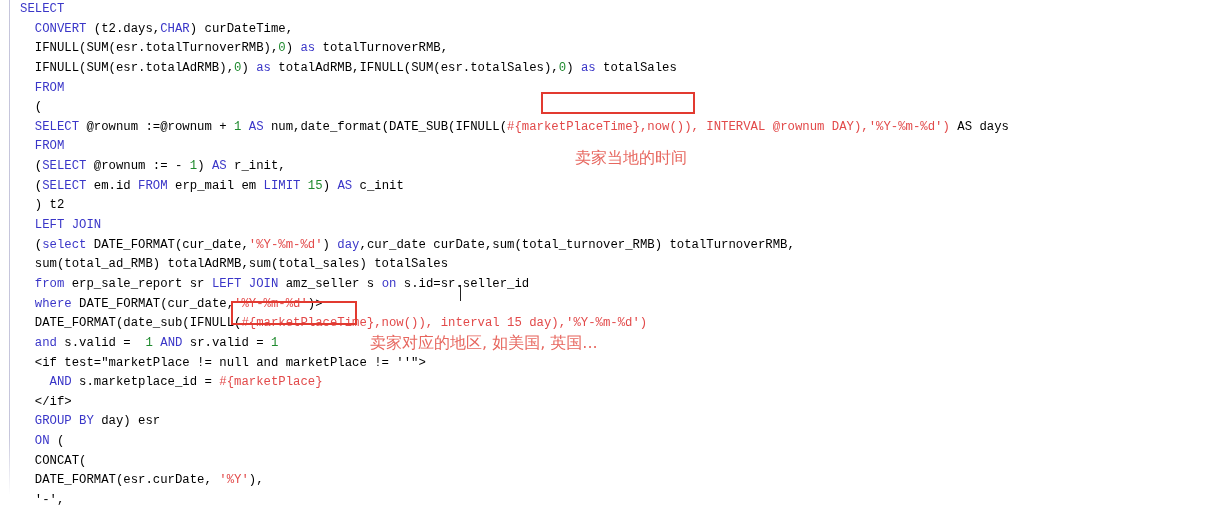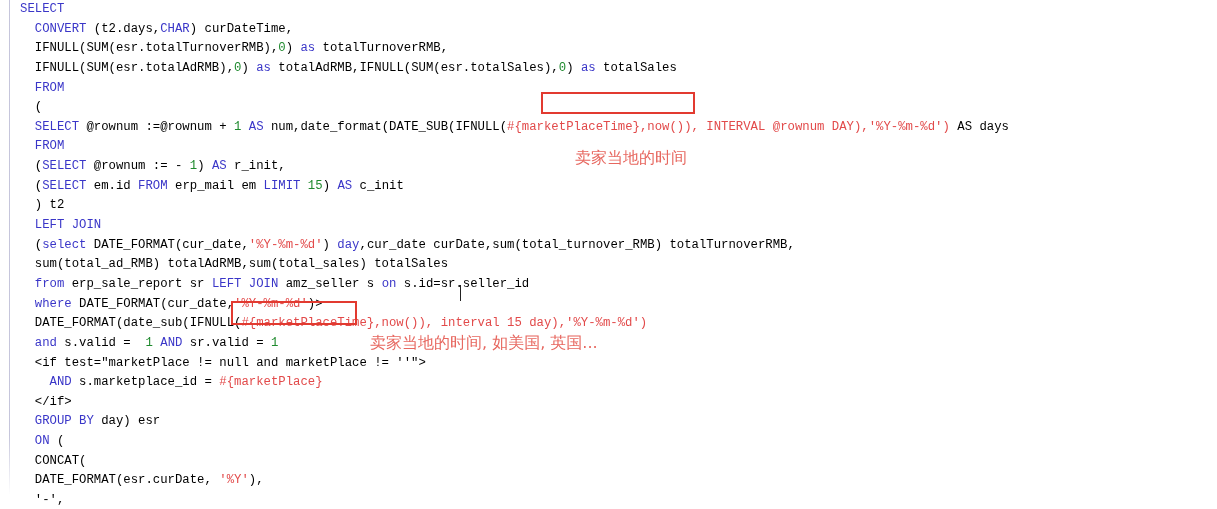--- a/index.html
+++ b/index.html
@@ -101,17 +101,17 @@
   <div id="left-rule"></div>
 
   <div id="code"><div class="ln"><span class="kw">SELECT</span></div><div class="ln"><span class="pl">  </span><span class="kw">CONVERT</span><span class="pl"> (t2.days,</span><span class="kw">CHAR</span><span class="pl">) curDateTime,</span></div><div class="ln"><span class="pl">  </span><span class="pl">IFNULL(SUM(esr.totalTurnoverRMB),</span><span class="num">0</span><span class="pl">) </span><span class="kw">as</span><span class="pl"> totalTurnoverRMB,</span></div><div class="ln"><span class="pl">  </span><span class="pl">IFNULL(SUM(esr.totalAdRMB),</span><span class="num">0</span><span class="pl">) </span><span class="kw">as</span><span class="pl"> totalAdRMB,IFNULL(SUM(esr.totalSales),</span><span class="num">0</span><span class="pl">) </span><span class="kw">as</span><span class="pl"> totalSales</span></div><div class="ln"><span class="pl">  </span><span class="kw">FROM</span></div><div class="ln"><span class="pl">  </span><span class="pl">(</span></div><div class="ln"><span class="pl">  </span><span class="kw">SELECT</span><span class="pl"> @rownum :=@rownum + </span><span class="num">1</span><span class="pl"> </span><span class="kw">AS</span><span class="pl"> num,date_format(DATE_SUB(IFNULL(</span><span class="rd">#{marketPlaceTime}</span><span class="rd">,now()), </span><span class="rd">INTERVAL @rownum DAY),'%Y-%m-%d') </span><span class="pl">AS days</span></div><div class="ln"><span class="pl">  </span><span class="kw">FROM</span></div><div class="ln"><span class="pl">  </span><span class="pl">(</span><span class="kw">SELECT</span><span class="pl"> @rownum := - </span><span class="num">1</span><span class="pl">) </span><span class="kw">AS</span><span class="pl"> r_init,</span></div><div class="ln"><span class="pl">  </span><span class="pl">(</span><span class="kw">SELECT</span><span class="pl"> em.id </span><span class="kw">FROM</span><span class="pl"> erp_mail em </span><span class="kw">LIMIT</span><span class="pl"> </span><span class="num">15</span><span class="pl">) </span><span class="kw">AS</span><span class="pl"> c_init</span></div><div class="ln"><span class="pl">  </span><span class="pl">) t2</span></div><div class="ln"><span class="pl">  </span><span class="kw">LEFT JOIN</span></div><div class="ln"><span class="pl">  </span><span class="pl">(</span><span class="kw">select</span><span class="pl"> DATE_FORMAT(cur_date,</span><span class="rd">'%Y-%m-%d'</span><span class="pl">) </span><span class="kw">day</span><span class="pl">,cur_date curDate,sum(total_turnover_RMB) totalTurnoverRMB,</span></div><div class="ln"><span class="pl">  </span><span class="pl">sum(total_ad_RMB) totalAdRMB,sum(total_sales) totalSales</span></div><div class="ln"><span class="pl">  </span><span class="kw">from</span><span class="pl"> erp_sale_report sr </span><span class="kw">LEFT JOIN</span><span class="pl"> amz_seller s </span><span class="kw">on</span><span class="pl"> s.id=sr.seller_id</span></div><div class="ln"><span class="pl">  </span><span class="kw">where</span><span class="pl"> DATE_FORMAT(cur_date,</span><span class="rd">'%Y-%m-%d'</span><span class="pl">)&gt;</span></div><div class="ln"><span class="pl">  </span><span class="pl">DATE_FORMAT(date_sub(IFNULL(</span><span class="rd">#{marketPlaceTime},now()), interval 15 day),'%Y-%m-%d')</span></div><div class="ln"><span class="pl">  </span><span class="kw">and</span><span class="pl"> s.valid =  </span><span class="num">1</span><span class="pl"> </span><span class="kw">AND</span><span class="pl"> sr.valid = </span><span class="num">1</span></div><div class="ln"><span class="pl">  </span><span class="pl">&lt;if test="marketPlace != null and marketPlace != ''"&gt;</span></div><div class="ln"><span class="pl">    </span><span class="kw">AND</span><span class="pl"> s.marketplace_id = </span><span class="rd">#{marketPlace}</span></div><div class="ln"><span class="pl">  </span><span class="pl">&lt;/if&gt;</span></div><div class="ln"><span class="pl">  </span><span class="kw">GROUP BY</span><span class="pl"> day) esr</span></div><div class="ln"><span class="pl">  </span><span class="kw">ON</span><span class="pl"> (</span></div><div class="ln"><span class="pl">  </span><span class="pl">CONCAT(</span></div><div class="ln"><span class="pl">  </span><span class="pl">DATE_FORMAT(esr.curDate, </span><span class="rd">'%Y'</span><span class="pl">),</span></div><div class="ln"><span class="pl">  </span><span class="pl">'-',</span></div></div>
 
   <div class="box" id="box-marketplacetime"></div>
 
   <div class="box" id="box-marketplace"></div>
 
   <div class="annot" id="annot-time">卖家当地的时间</div>
 
-  <div class="annot" id="annot-region">卖家当地的时间, 如美国, 英国...</div>
+  <div class="annot" id="annot-region">卖家对应的地区, 如美国, 英国...</div>
 
   <div id="caret"></div>
 
 </div>
 
 </body></html>

